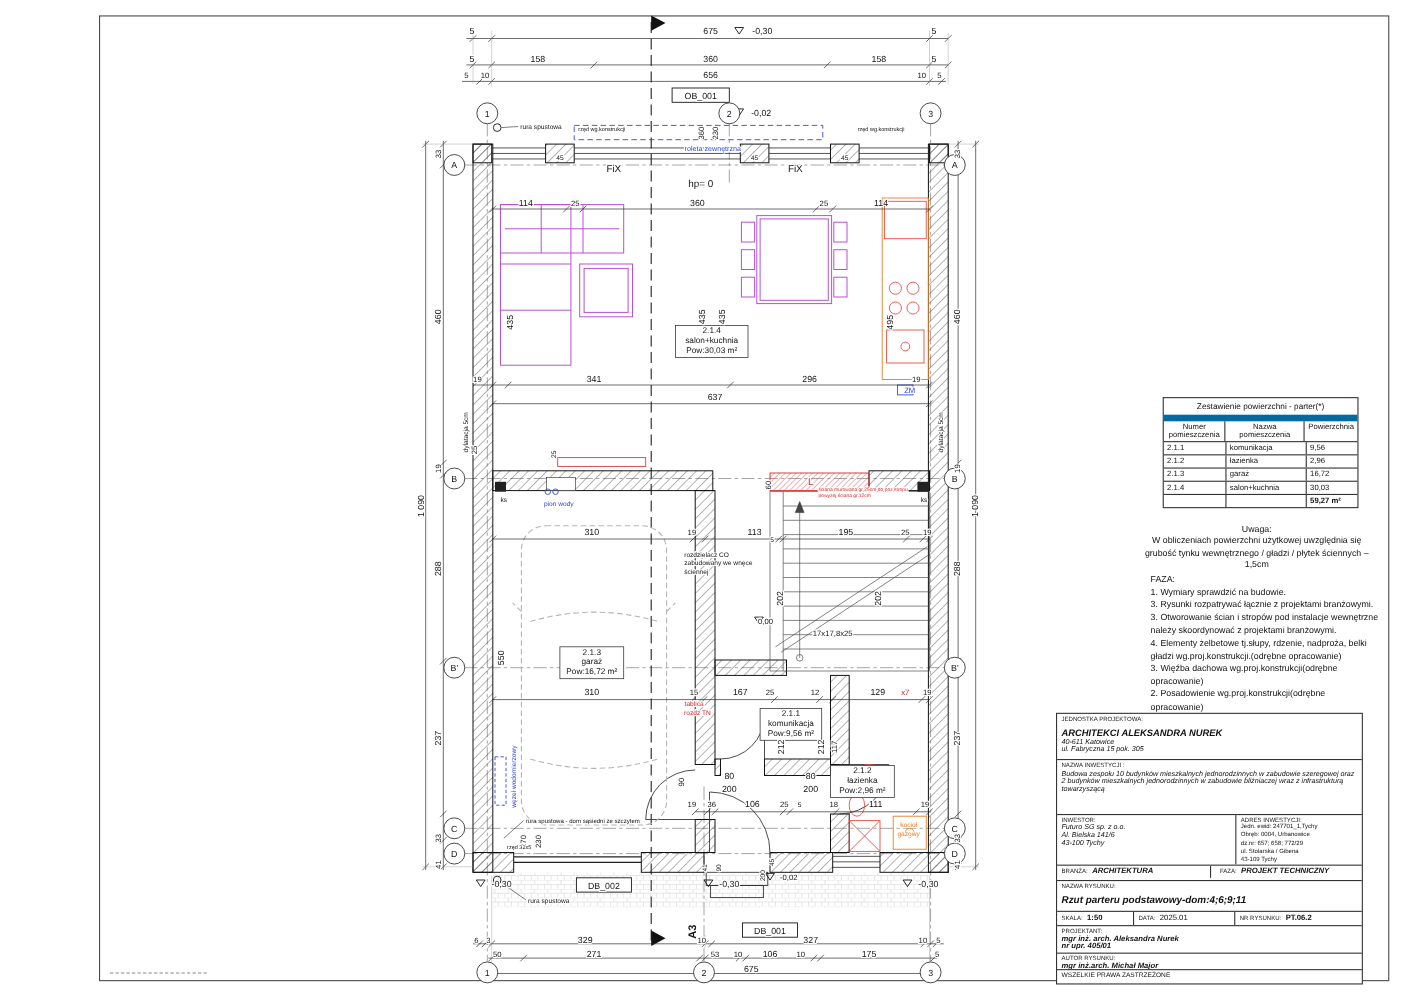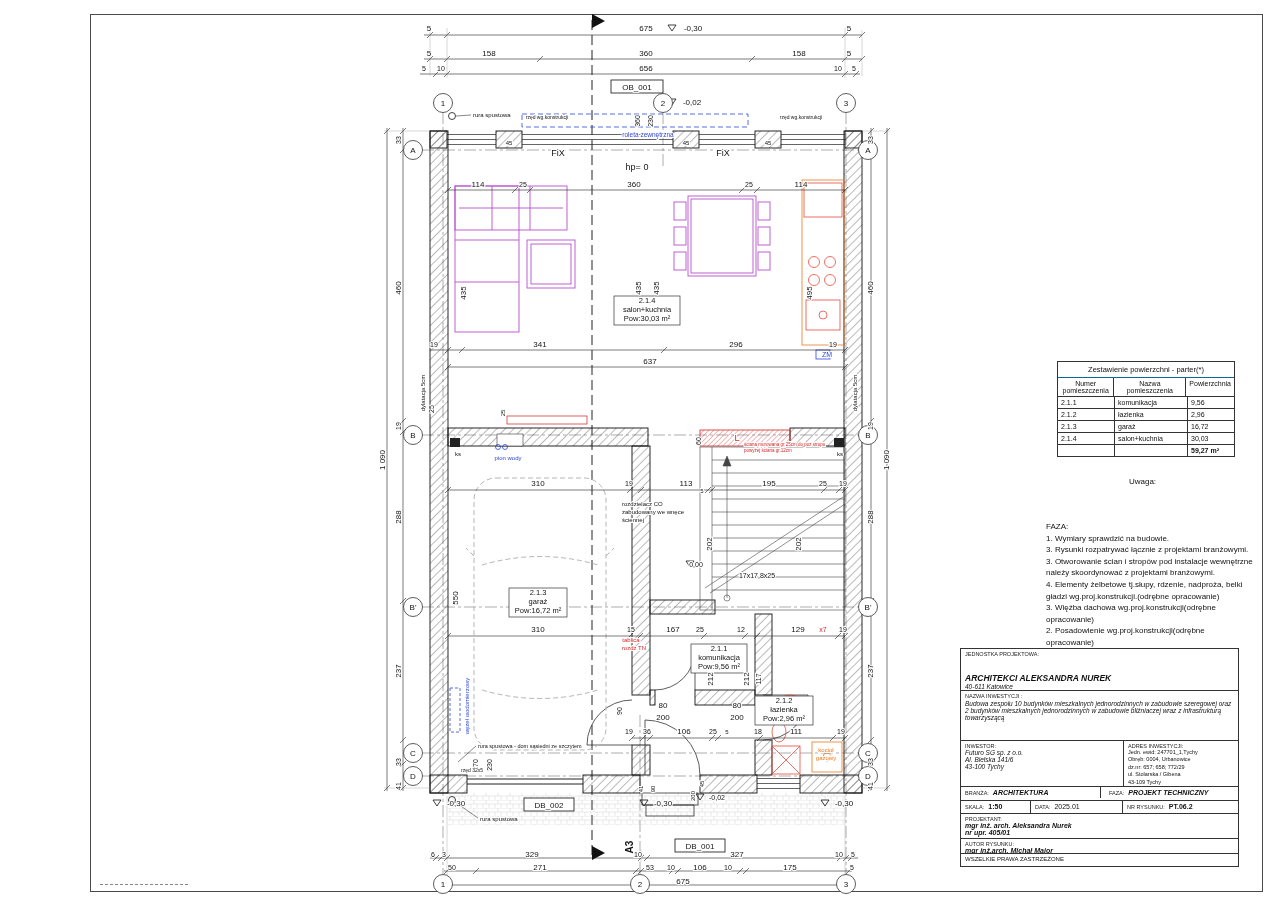--- a/index.html
+++ b/index.html
@@ -4,38 +4,38 @@
 <style>
   html,body{margin:0;padding:0;background:#ffffff;}
   body{width:1280px;height:905px;position:relative;font-family:"Liberation Sans",sans-serif;overflow:hidden;color:#111;}
   svg text{font-family:"Liberation Sans","DejaVu Sans",sans-serif;}
   .sheet-border{position:absolute;left:90px;top:14px;width:1171px;height:876px;border:1px solid #4a4a4a;}
   .fold-mark{position:absolute;left:100px;top:884px;width:88px;border-top:1.5px dashed #888;}
   #plan-svg{position:absolute;left:0;top:0;}
 
   
   .areas-table{position:absolute;left:1057px;top:361px;width:176px;border:1px solid #333;font-size:7px;background:#fff;}
-  .areas-table .tt{text-align:center;padding:3px 2px;border-bottom:1px solid #0369a1;font-size:7.5px;}
+  .areas-table .tt{text-align:center;padding:3px 2px;border-bottom:6px solid #0369a1;font-size:7.5px;}
   .thead,.trow{display:flex;border-bottom:1px solid #333;}
   .trow:last-child{border-bottom:none;}
   .c1{width:50px;border-right:1px solid #333;padding:2px 3px;}
   .c2{width:66px;border-right:1px solid #333;padding:2px 3px;}
   .c3{flex:1;padding:2px 3px;}
   .thead .c1,.thead .c2,.thead .c3{text-align:center;}
   .trow.total .c3{font-weight:bold;}
 
   .note-uwaga{position:absolute;left:1040px;top:477px;width:205px;text-align:center;font-size:8px;line-height:1.3;}
   .note-uwagi{position:absolute;left:1046px;top:521px;width:212px;font-size:8px;line-height:1.45;}
 
   
   .titleblock{position:absolute;left:960px;top:648px;width:277px;border:1px solid #333;background:#fff;font-size:6.5px;}
   .tb-row{border-bottom:1px solid #333;padding:2px 4px;box-sizing:border-box;overflow:hidden;}
   .tb-row:last-child{border-bottom:none;}
   .tb-label{font-size:5.5px;color:#222;display:block;}
-  .tb-name{font-weight:bold;font-style:italic;font-size:8.5px;display:block;margin-top:16px;}
+  .tb-name{font-weight:bold;font-style:italic;font-size:8.5px;display:block;margin-top:4px;}
   .tb-it{font-style:italic;font-size:6.5px;display:block;}
   .tb-small{font-size:5.5px;display:block;line-height:1.35;}
   .tb-split{display:flex;padding:0;}
   .tb-split>div{padding:2px 4px;box-sizing:border-box;}
   .tb-split .lcell{width:163px;border-right:1px solid #333;}
   .tb-split .rcell{flex:1;}
   .tb-inline{display:flex;align-items:baseline;gap:4px;padding:0;}
   .tb-inline>div{padding:2px 4px;box-sizing:border-box;display:flex;gap:4px;align-items:baseline;}
   .tb-inline .bcell{width:140px;border-right:1px solid #333;justify-content:flex-start;}
   .tb-inline .fcell{flex:1;}
@@ -529,20 +529,21 @@
   </div>
   <div class="trow total">
     <div class="c1"></div>
     <div class="c2"></div>
     <div class="c3">59,27 m²</div>
   </div>
 </div>
 
 <div class="note-uwaga">
   <div>Uwaga:</div>
+  <div>W obliczeniach powierzchni użytkowej uwzględnia się grubość tynku wewnętrznego / gładzi / płytek ściennych – 1,5cm</div>
 </div>
 <div class="note-uwagi">
   <div>FAZA:</div>
   <div>1. Wymiary sprawdzić na budowie.</div>
   <div>3. Rysunki rozpatrywać łącznie z projektami branżowymi.</div>
   <div>3. Otworowanie ścian i stropów pod instalacje wewnętrzne</div>
   <div>należy skoordynować z projektami branżowymi.</div>
   <div>4. Elementy żelbetowe tj.słupy, rdzenie, nadproża, belki</div>
   <div>gładzi wg.proj.konstrukcji.(odrębne opracowanie)</div>
   <div>3. Więźba dachowa wg.proj.konstrukcji(odrębne</div>
@@ -581,20 +582,24 @@
   <div class="tb-row tb-inline" style="height:14px;">
     <div class="bcell">
       <span class="tb-label">BRANŻA:</span>
       <span class="tb-bold-it">ARCHITEKTURA</span>
     </div>
     <div class="fcell">
       <span class="tb-label">FAZA:</span>
       <span class="tb-bold-it">PROJEKT TECHNICZNY</span>
     </div>
   </div>
+  <div class="tb-row" style="height:28px;">
+    <span class="tb-label">NAZWA RYSUNKU:</span>
+    <span class="tb-name" style="font-size:9px;">Rzut parteru podstawowy-dom:4;6;9;11</span>
+  </div>
   <div class="tb-row tb-cells3" style="height:13px;">
     <div class="s1">
       <span class="tb-label">SKALA:</span>
       <span class="tb-val-b">1:50</span>
     </div>
     <div class="s2">
       <span class="tb-label">DATA:</span>
       <span class="tb-val">2025.01</span>
     </div>
     <div class="s3">

